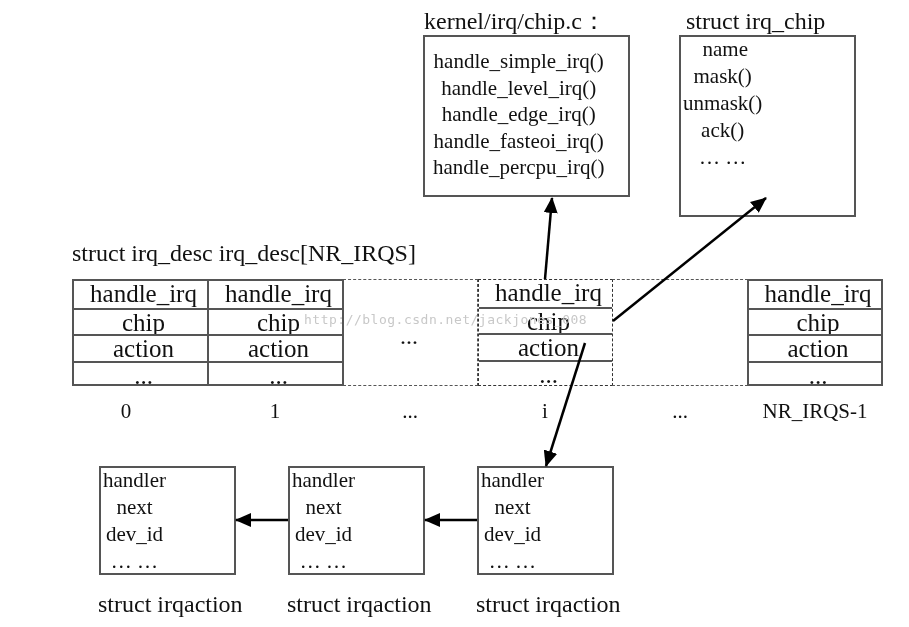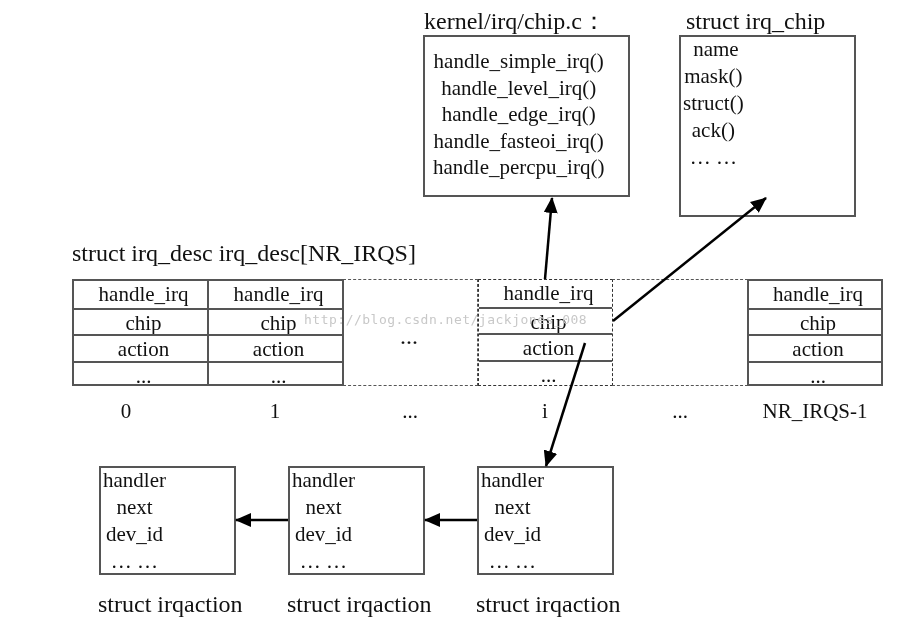--- a/index.html
+++ b/index.html
@@ -5,21 +5,21 @@
   html, body { margin:0; padding:0; background:#ffffff; }
   body { width:909px; height:627px; position:relative; overflow:hidden;
          font-family:"Liberation Serif","DejaVu Serif",serif; color:#111; }
   .abs { position:absolute; }
   .label { font-size:24px; white-space:nowrap; line-height:1; }
   .box { position:absolute; border:2px solid #555; background:#fff; box-sizing:border-box;text-align:center; }
   .box-lines { position:absolute; font-size:21px; line-height:26.5px; white-space:nowrap; }
   .col { position:absolute; top:279px; height:107px; box-sizing:border-box; }
   .col.solid { border:2px solid #555; }
   .col.dash { border:1.5px dashed #333; }
-  .col .row { position:absolute; left:0; right:0; height:39px; text-align:center; font-size:21px; line-height:26px;padding-left:6px; }
+  .col .row { position:absolute; left:0; right:0; height:39px; text-align:center; font-size:25px; line-height:26px;padding-left:6px; }
   .col.solid .row + .row, .col.dash .row + .row { border-top:2px solid #555; }
   .gap { position:absolute; top:279px; height:107px; box-sizing:border-box;
          border-top:1.5px dashed #555; border-bottom:1.5px dashed #555; }
   .idx { position:absolute; top:401px; font-size:21px; line-height:1; text-align:center; white-space:nowrap; }
   .watermark { position:absolute; left:304px; top:312px; font-family:"DejaVu Sans Mono","Liberation Mono",monospace;
                font-size:13px; color:#c8c8c8; white-space:nowrap; letter-spacing:0.5px; }
   svg.arrows { position:absolute; left:0; top:0; width:909px; height:627px; pointer-events:none; }
 </style>
 </head>
 <body>
@@ -33,21 +33,21 @@
     <div>handle_fasteoi_irq()</div>
     <div>handle_percpu_irq()</div>
   </div>
 </div>
 
 <div class="abs label" style="left:686px; top:9px;">struct irq_chip</div>
 <div class="box" style="left:679px; top:35px; width:177px; height:182px;">
   <div class="box-lines" style="left:2px; top:-1px; line-height:27px;">
     <div style="white-space:pre;"> name</div>
     <div>mask()</div>
-    <div>struct()</div>
+    <div>unmask()</div>
     <div>ack()</div>
     <div>… …</div>
   </div>
 </div>
 
 <div class="abs label" style="left:72px; top:241px;">struct irq_desc irq_desc[NR_IRQS]</div>
 
 <div class="col solid" style="left:72px; width:137px;">
   <div class="row" style="top:0;">handle_irq</div>
   <div class="row" style="top:26.5px;">chip</div>

